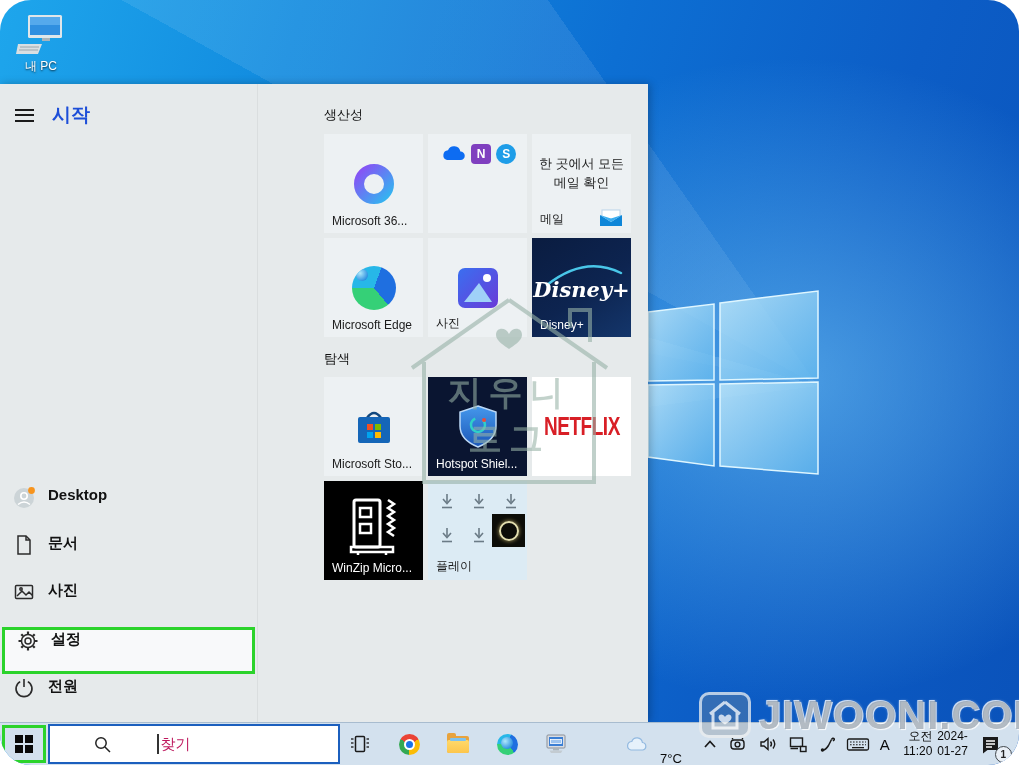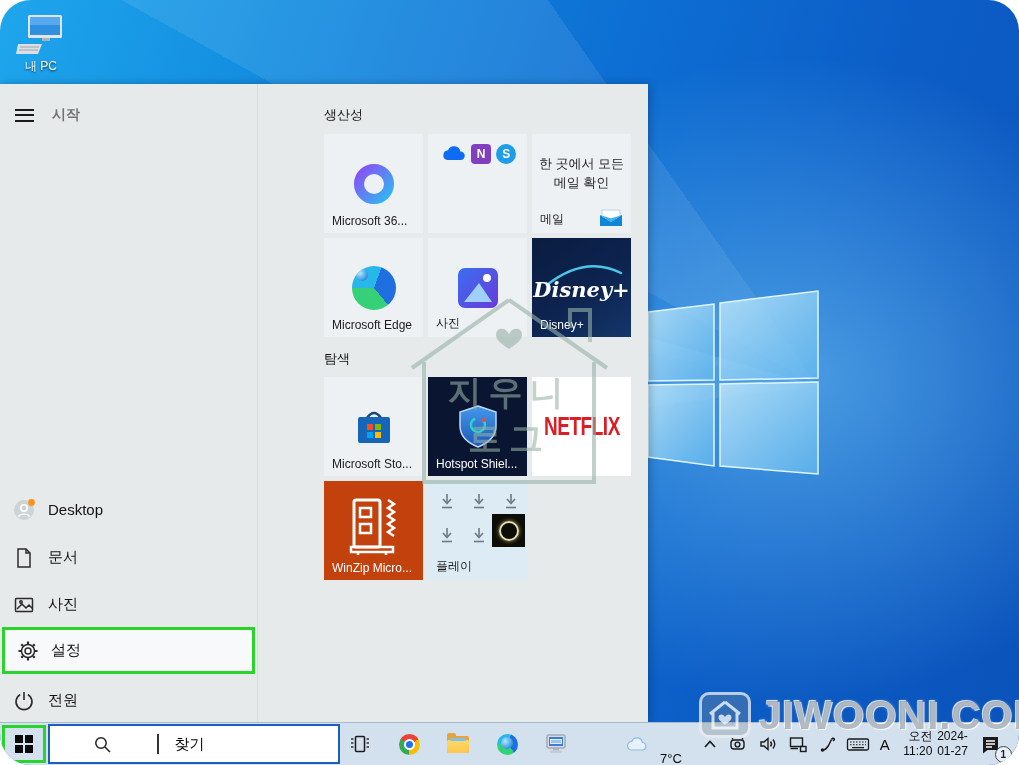--- a/index.html
+++ b/index.html
@@ -25,38 +25,38 @@
   .mypc-label { color:#fff; font-size:12px; margin-top:2px; text-shadow:0 1px 2px rgba(0,0,0,.75); }
 
   
   .start-menu { position:absolute; left:0; top:84px; width:648px; height:638px;
     background:#e6eaeb; box-shadow:2px 0 8px rgba(0,0,0,.25); }
   .menu-divider { position:absolute; left:257px; top:0; width:1px; height:100%; background:rgba(0,0,0,.05); }
   .menu-header { position:absolute; left:0; top:13px; height:36px; display:flex; align-items:center; }
   .hamburger { width:48px; height:36px; display:flex; align-items:center; justify-content:center; }
   .hamburger .bars { width:19px; }
   .hamburger .bars div { height:2px; background:#1b1b1b; margin:3.5px 0; }
-  .menu-title { font-size:14px; font-weight:bold; color:#737373; margin-left:4px; }
-
-  .side-item { position:absolute; left:0; width:257px; height:47px; display:flex; align-items:center; cursor:default; }
+  .menu-title { font-size:19px; font-weight:bold; color:#1d4ed8; margin-left:4px; }
+
+  .side-item { position:absolute; left:0; width:257px; height:47px; display:flex; align-items:flex-start; cursor:default;font-weight:bold; }
   .side-item .ic { width:48px; display:flex; justify-content:center; }
   .side-item .lbl { font-size:15px; color:#121212; }
   .side-item.hl { left:2px; width:253px; border:3px solid #2bd32b; background:rgba(255,255,255,.72); }
   .side-item.hl .ic { width:46px; }
 
   .group-title { position:absolute; font-size:13px; color:#101010; }
   .tile-grid { position:absolute; display:grid; grid-template-columns:repeat(3,99px); grid-auto-rows:99px; gap:5px; }
   .tile { position:relative; background:#edf1f3; overflow:hidden; cursor:default; }
   .tile .t-label { position:absolute; left:8px; bottom:5px; font-size:12px; color:#1b1b1b; white-space:nowrap; }
   .tile.dark .t-label { color:#fff; }
   .tile-center { position:absolute; inset:0; display:flex; align-items:center; justify-content:center; }
   .tile.disney { background:linear-gradient(145deg,#0a1c40 0%,#0d2450 55%,#14366b 100%); }
   .tile.netflix { background:#ffffff; }
   .tile.hotspot { background:#0a1531; }
-  .tile.winzip { background:#c2410c;text-align:center; }
+  .tile.winzip { background:#000000;text-align:center; }
   .tile.play { background:#dcebf4; }
   .netflix-logo { font-size:20px; font-weight:800; color:#d81f26; letter-spacing:-.5px;
     transform:scaleY(1.3) scaleX(.95); }
   .disney-wrap { position:absolute; inset:0; display:flex; flex-direction:column; align-items:center; justify-content:center; padding-bottom:14px; }
   .disney-logo { font-family:"DejaVu Serif",serif; font-style:italic; font-weight:bold; font-size:21px; color:#fff; margin-top:-10px; }
   .promo { position:absolute; top:20px; left:0; right:0; text-align:center; font-size:13px; line-height:19px; color:#1b1b1b; }
   .mail-bottom-icon { position:absolute; right:8px; bottom:6px; }
   .cluster { position:absolute; top:10px; left:0; right:0; display:flex; justify-content:space-around; align-items:center; padding:0 8px; }
   .mini-badge { width:20px; height:20px; border-radius:4px; display:flex; align-items:center; justify-content:center;
     color:#fff; font-size:12px; font-weight:bold; }
@@ -70,21 +70,21 @@
   
   .taskbar { position:absolute; left:0; top:722px; width:1019px; height:43px; background:#d3e1ee; border-top:1px solid rgba(90,120,150,.35); }
   .start-btn { position:absolute; left:2px; top:2px; width:44px; height:38px; border:3px solid #2bd32b;
     display:flex; align-items:center; justify-content:center; }
   .win-logo { display:grid; grid-template-columns:8px 8px; grid-auto-rows:8px; gap:2px; }
   .win-logo div { background:#0a0a0a; }
   .search-box { position:absolute; left:48px; top:1px; width:292px; height:40px; background:#fff;
     border:2px solid #1b5fbe; display:flex; align-items:center; }
   .search-box .mag { margin-left:44px; }
   .caret { width:1.5px; height:20px; background:#333; margin-left:46px; }
-  .search-text { font-size:15px; color:#000000; margin-left:16px; }
+  .search-text { font-size:15px; color:#be185d; margin-left:2px; }
   .tb-icons { position:absolute; left:348px; top:0; height:42px; display:flex; align-items:center; gap:25px; }
   .tb-ic { width:24px; height:24px; display:flex; align-items:center; justify-content:center; }
   .chrome { width:21px; height:21px; border-radius:50%; position:relative;
     background:conic-gradient(from 60deg,#fbbc05 0 120deg,#34a853 120deg 240deg,#ea4335 240deg 360deg); }
   .chrome::before { content:""; position:absolute; left:5px; top:5px; width:11px; height:11px; border-radius:50%; background:#fff; }
   .chrome::after { content:""; position:absolute; left:7px; top:7px; width:7px; height:7px; border-radius:50%; background:#1a73e8; }
   .edge-ic { width:21px; height:21px; border-radius:50%; position:relative; overflow:hidden;
     background:conic-gradient(from 200deg,#35d077 0 70deg,#27b7e8 70deg 180deg,#1f6fe0 180deg 300deg,#35d077 300deg 360deg); }
   .edge-ic::before { content:""; position:absolute; left:4px; top:3px; width:12px; height:12px; border-radius:50%;
     background:radial-gradient(circle at 35% 35%, #aee9fb, #2a8de0 75%); }

